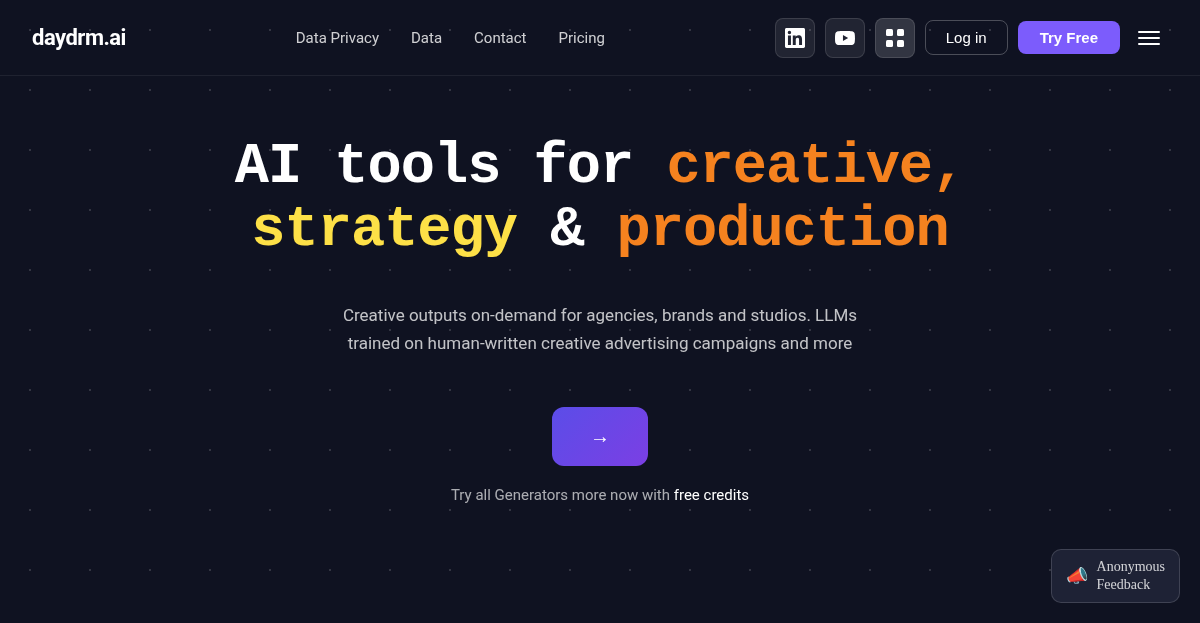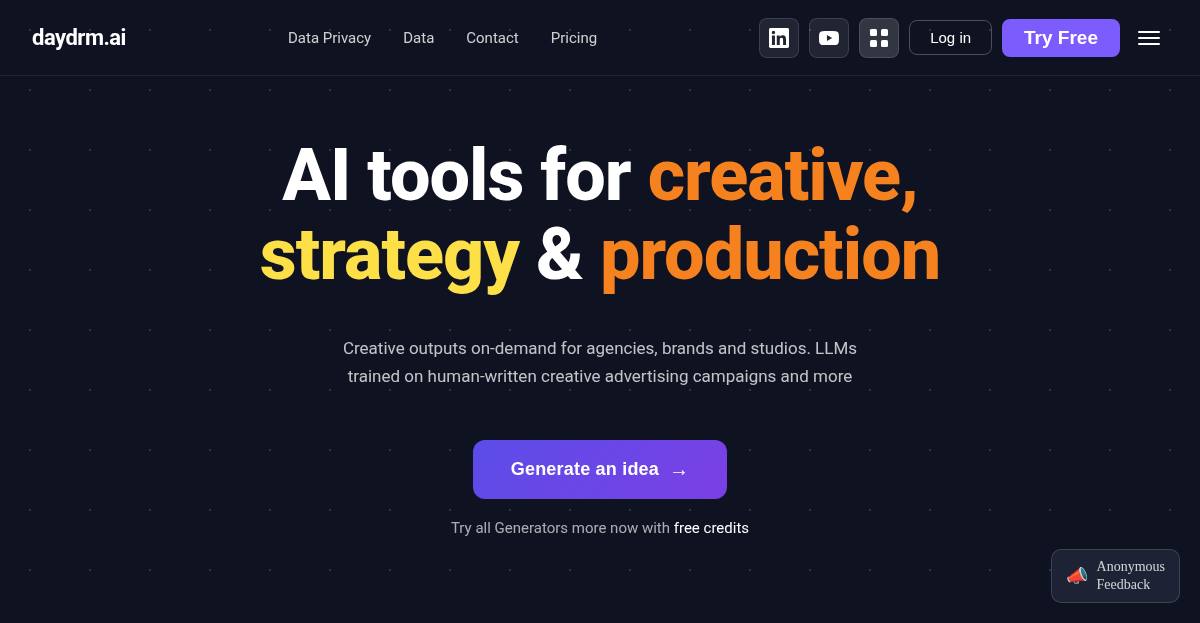--- a/index.html
+++ b/index.html
@@ -90,21 +90,21 @@
       font-size: 15px;
       cursor: pointer;
     }
 
     .btn-try-free {
       padding: 8px 22px;
       border-radius: 8px;
       background: #7c5cfc;
       border: none;
       color: #ffffff;
-      font-size: 19px;
+      font-size: 15px;
       font-weight: 600;
       cursor: pointer;
     }
 
     .btn-menu {
       width: 38px;
       height: 38px;
       border-radius: 6px;
       background: transparent;
       border: none;
@@ -132,25 +132,26 @@
       z-index: 5;
       display: flex;
       flex-direction: column;
       align-items: center;
       justify-content: center;
       padding: 60px 40px 40px;
       text-align: center;
     }
 
     .hero-headline {
-      font-size: 72px;
+      font-size: 57px;
       font-weight: 800;
       line-height: 1.1;
       letter-spacing: -1px;
       max-width: 900px;
+      font-family: Liberation Mono, monospace;
     }
 
     .hero-line1 {
       display: block;
       color: #ffffff;
     }
 
     .hero-line2 {
       display: block;
     }
@@ -266,21 +267,20 @@
     </span>
     <span class="hero-line2">
       <span class="text-orange2">strategy</span><span> &amp; </span><span class="text-orange">production</span>
     </span>
   </h1>
 
   <p class="hero-sub">Creative outputs on-demand for agencies, brands and studios. LLMs trained on human-written creative advertising campaigns and more</p>
 
   <div class="hero-cta">
     <button class="btn-generate">
-      <span>Generate an idea</span>
       <span class="btn-arrow">→</span>
     </button>
   </div>
 
   <p class="hero-note">
     <span>Try all Generators more now with </span><strong>free credits</strong>
   </p>
 
 </section>
 

